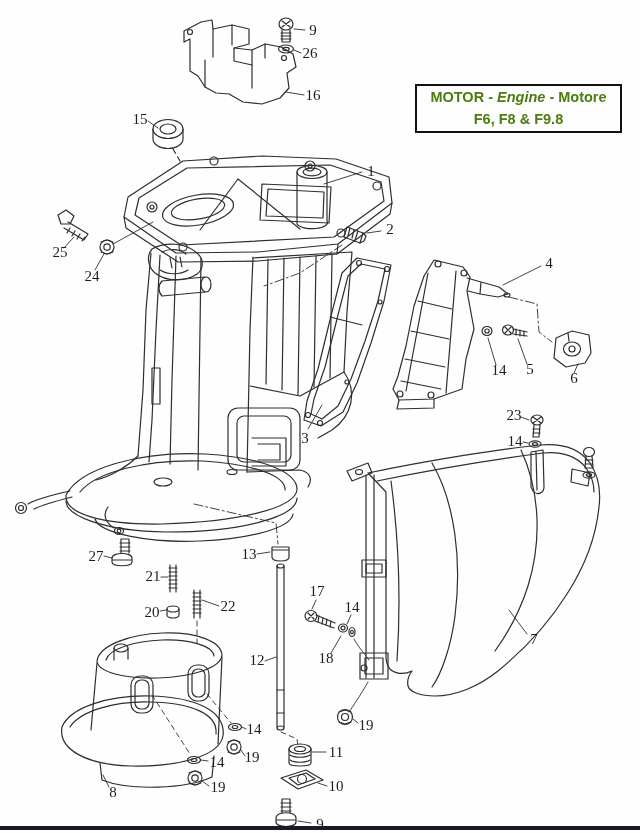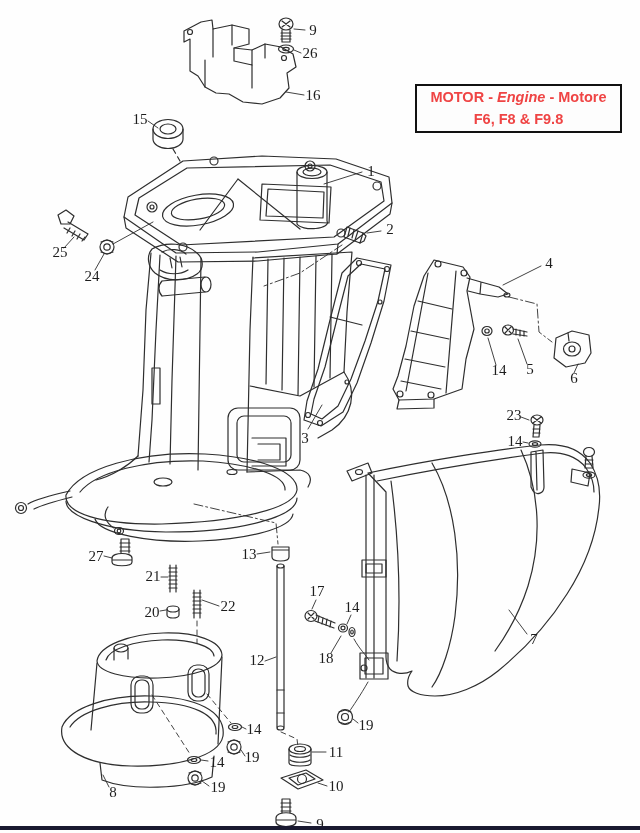--- a/index.html
+++ b/index.html
@@ -16,21 +16,21 @@
     font-size:15px;
     fill:#1d1d1d;
   }
   .title-box{
     position:absolute;
     left:415px;top:84px;width:203px;height:45px;
     border:2px solid #111;
     background:#fdfdfd;
     display:flex;flex-direction:column;justify-content:center;align-items:center;
     font-family:"Liberation Sans", sans-serif;
-    font-weight:bold;font-size:14.5px;color:#ef4444;
+    font-weight:bold;font-size:14.5px;color:#4d7c0f;
     line-height:1.45;
     text-align:center;
   }
   .title-box .it{font-style:italic;}
   .footer-rule{
     position:absolute;left:0;top:826px;width:640px;height:4px;
     background:#191930;
   }
   .ink{stroke:#2e2e2e;fill:none;stroke-width:1.2;stroke-linejoin:round;stroke-linecap:round;}
   .thin{stroke-width:0.9;}

